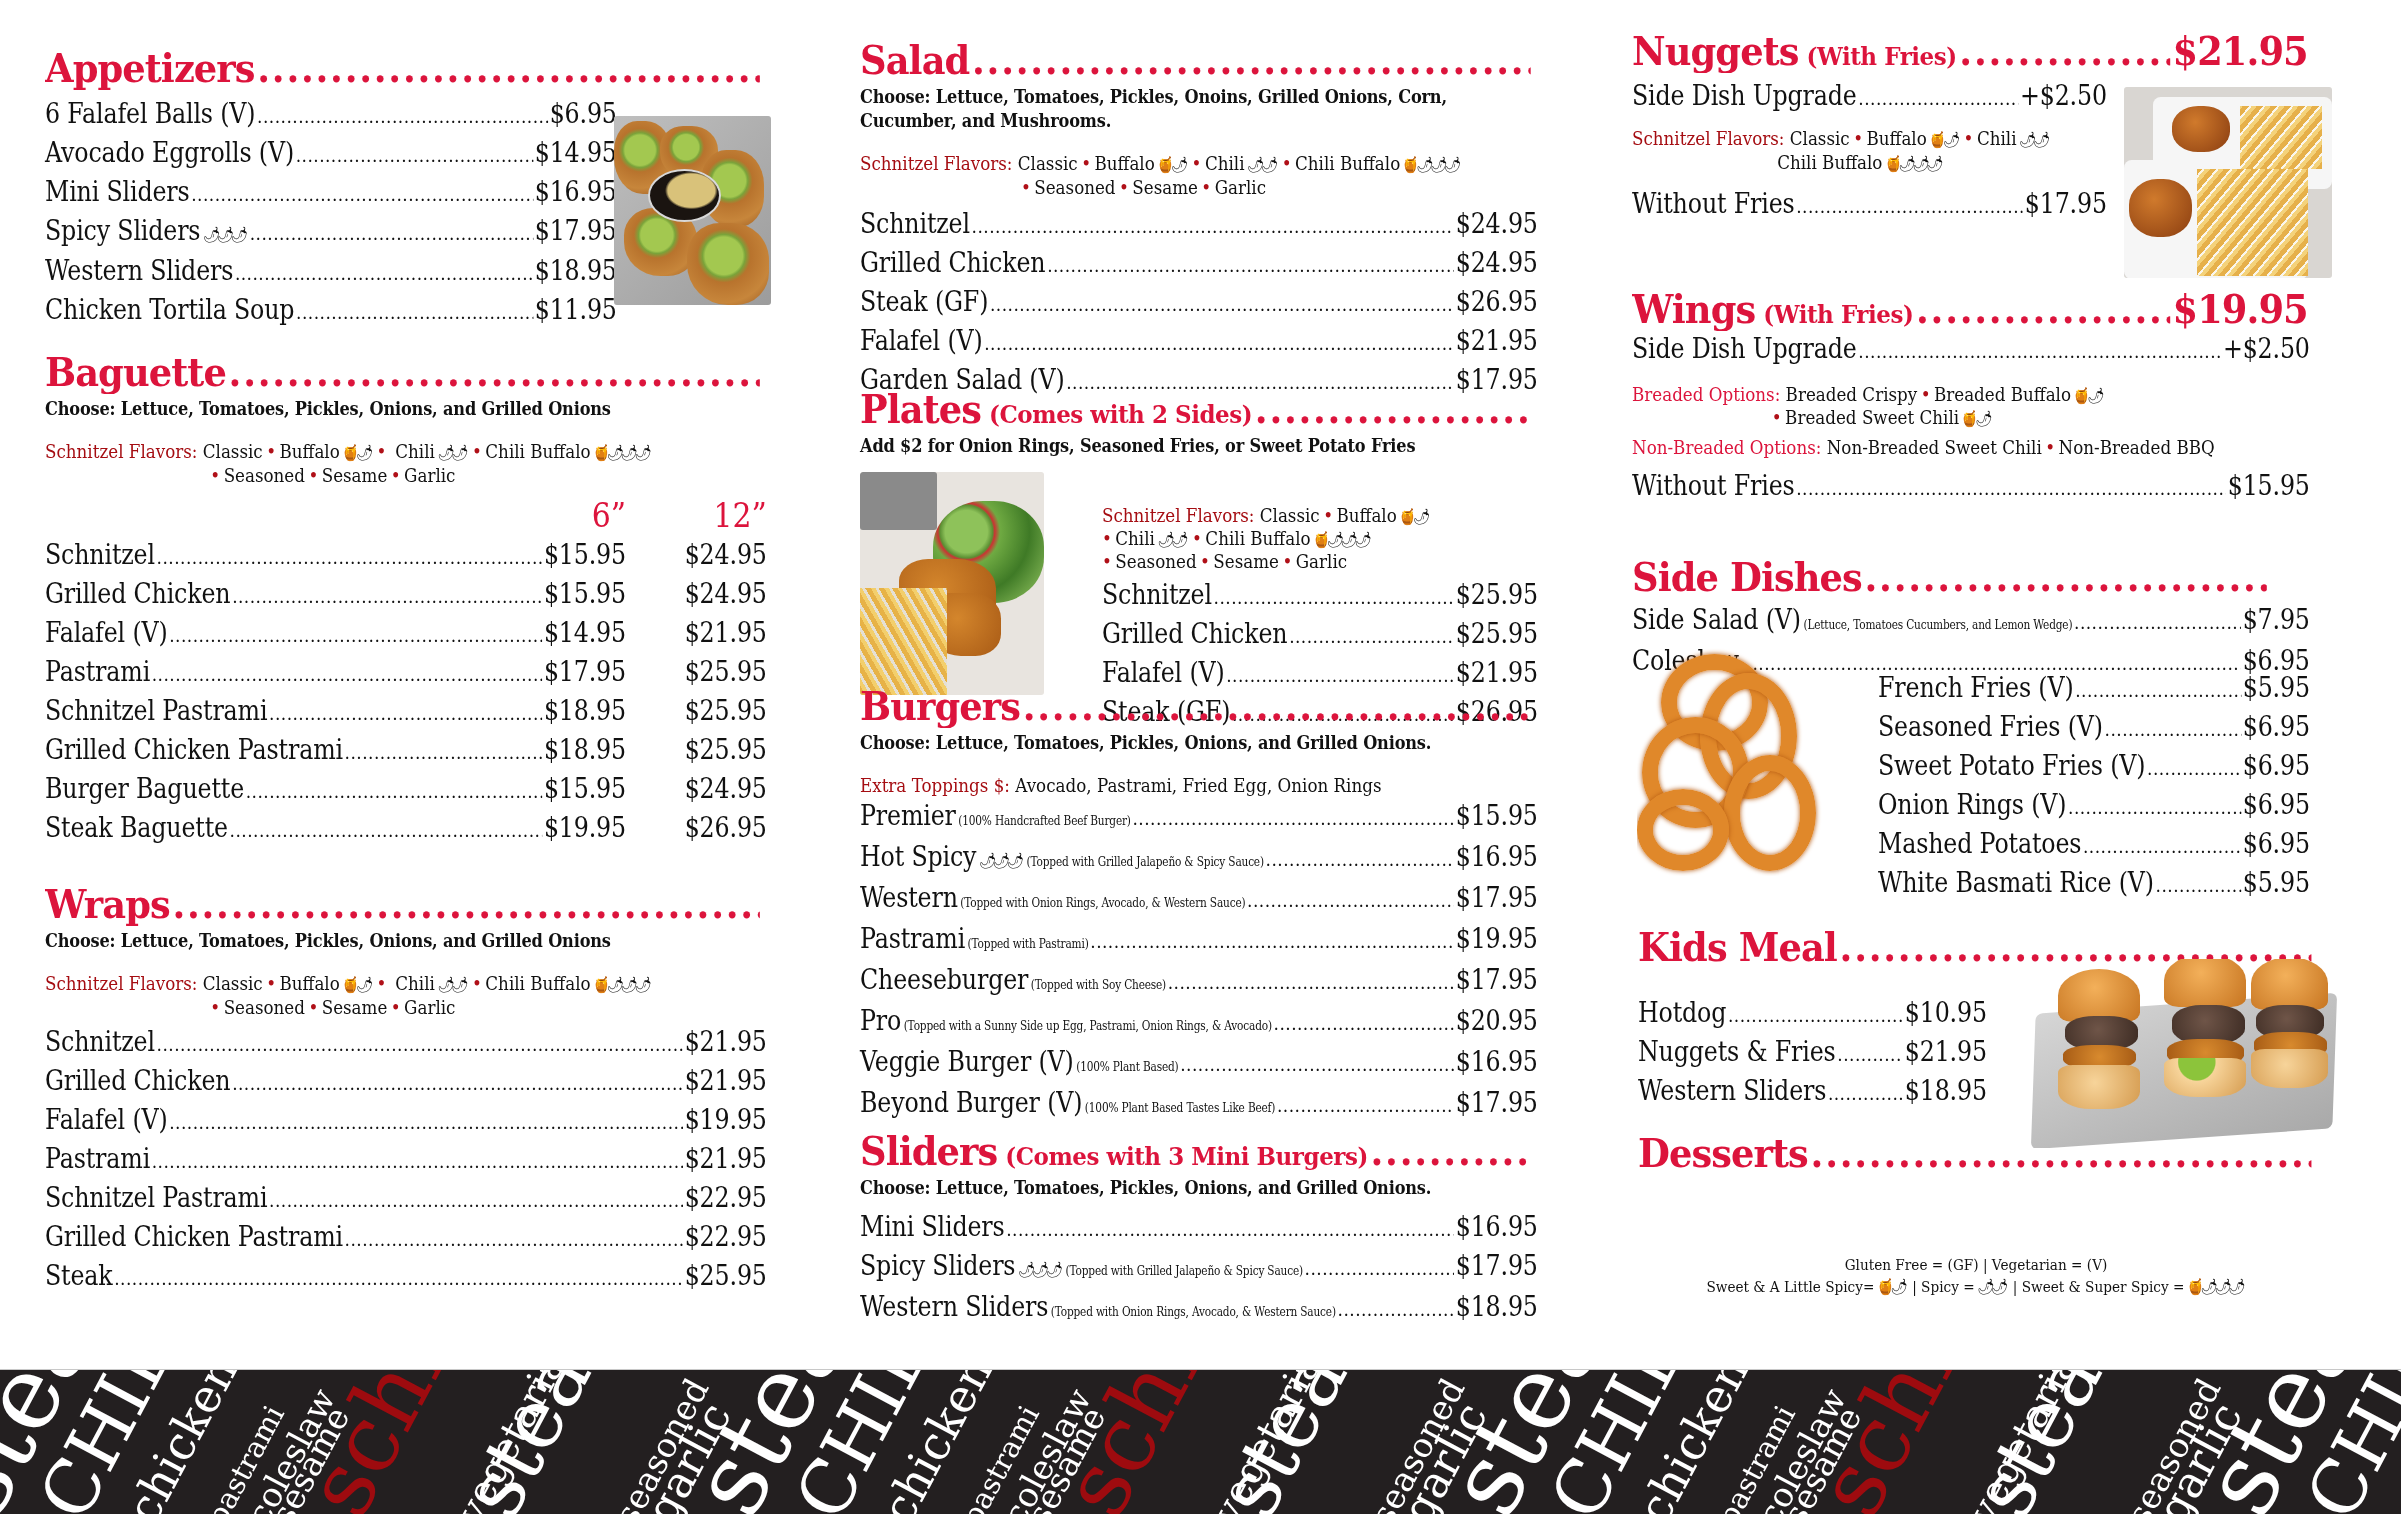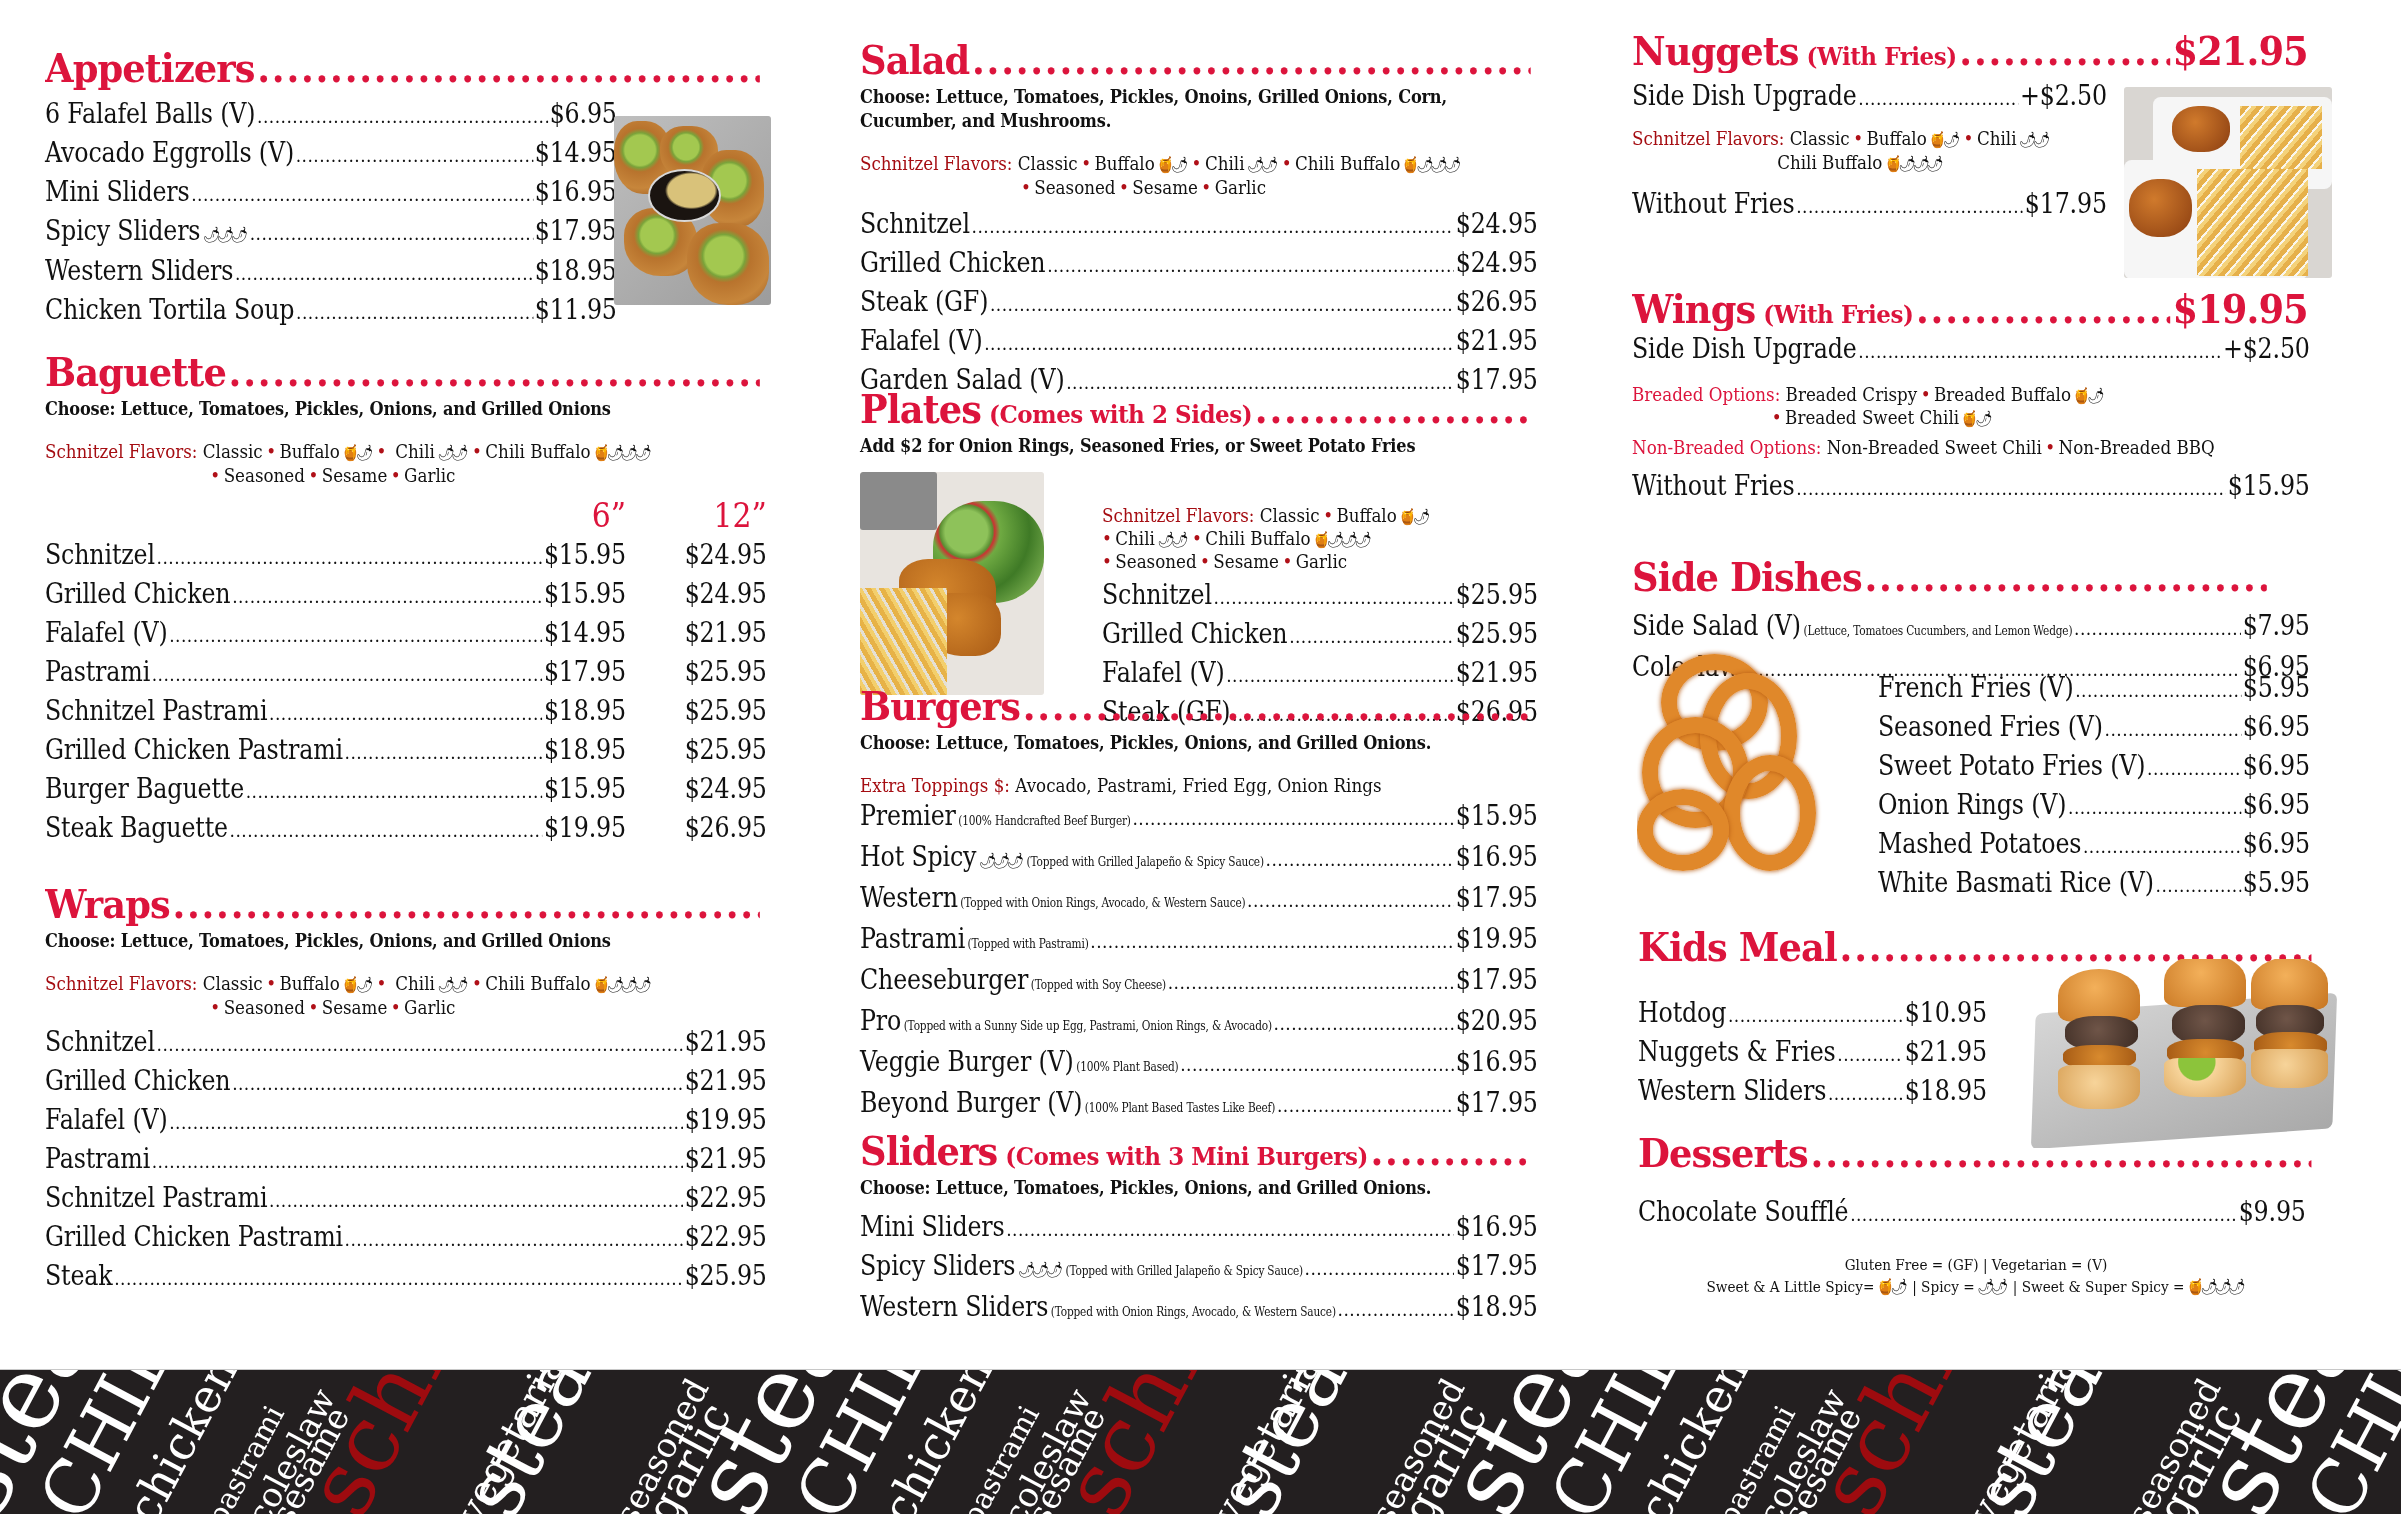--- a/index.html
+++ b/index.html
@@ -494,21 +494,21 @@
           <span class="price">$15.95</span>
         </div>
     </div>
   </div>
 
   <div class="section" style="top:555px;">
     <div class="heading" style="width:100%;">
       <span>Side Dishes</span>
         <span class="lead"></span>
     </div>
-    <div style="width:678px; margin-top:9px;">
+    <div style="width:678px; margin-top:3px;">
       <div class="row">
           <span class="name">Side Salad (V)</span>
           <span class="note">(Lettuce, Tomatoes Cucumbers, and Lemon Wedge)</span>
           <span class="dots"></span>
           <span class="price">$7.95</span>
         </div>
       <div class="row">
           <span class="name">Coleslaw</span>
           <span class="dots"></span>
           <span class="price">$6.95</span>
@@ -591,27 +591,20 @@
     <div class="bun" style="left:232px; top:-2.4px; width:77px; height:53px;"></div>
     <div class="patty" style="left:237px; top:46px; width:68px; height:34px;"></div>
     <div class="ringo" style="left:235px; top:73px; width:73px; height:27px;"></div>
     <div class="bottom" style="left:232px; top:90px; width:77px; height:39px;"></div>
   </div>
 
   <div class="section" style="top:1131px;">
     <div class="heading" style="width:106%; margin-left:5.8px;">
       <span>Desserts</span>
         <span class="lead"></span>
-    </div>
-    <div style="width:668px; margin-left:5.8px; margin-top:19.4px;">
-      <div class="row">
-          <span class="name">Chocolate Soufflé</span>
-          <span class="dots"></span>
-          <span class="price">$9.95</span>
-        </div>
     </div>
   </div>
 
   <div class="legend" style="left:0; top:1254px; width:688px;">
     <div>Gluten Free = (GF) | Vegetarian = (V)</div>
     <div>
       <span>Sweet &amp; A Little Spicy=</span><span class="ico">🍯🌶</span>
       <span>| Spicy =</span><span class="ico">🌶🌶</span>
       <span>| Sweet &amp; Super Spicy =</span><span class="ico">🍯🌶🌶🌶</span>
     </div>

